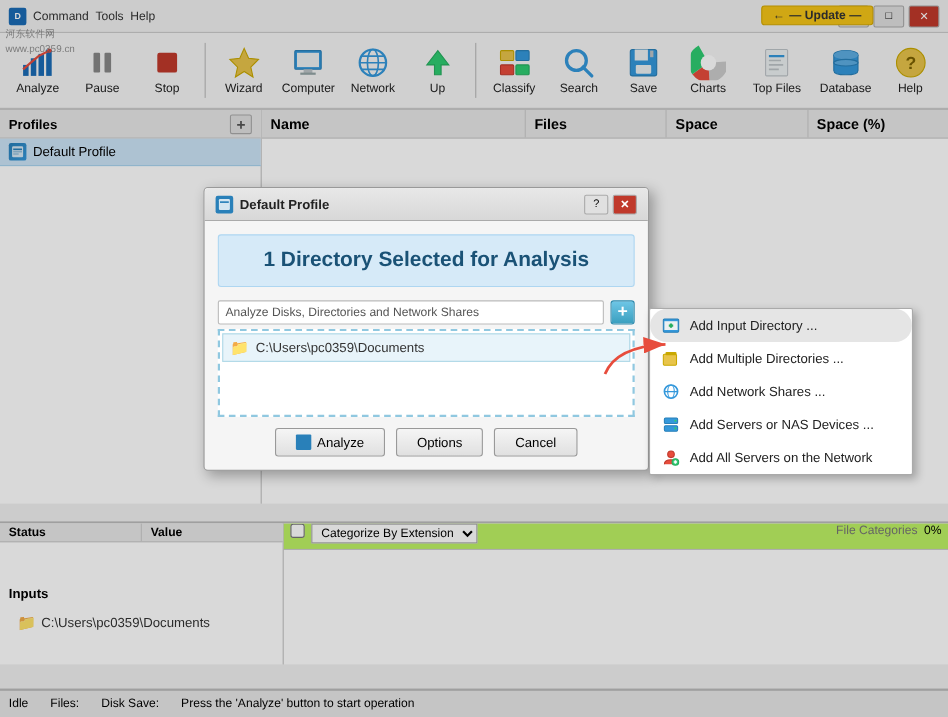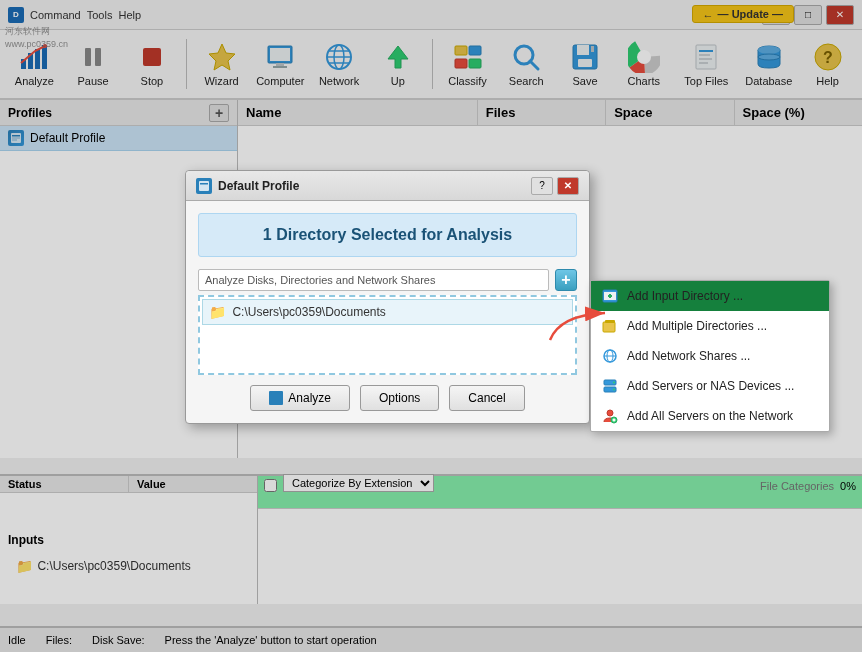--- a/index.html
+++ b/index.html
@@ -265,21 +265,21 @@
     }
     .dialog-title-btn.close-btn { background: #c0392b; color: white; font-weight: bold; }
 
     .dialog-banner {
       margin: 12px;
       background: #d6eaf8;
       border: 1px solid #aed6f1;
       border-radius: 3px;
       padding: 12px;
       text-align: center;
-      font-size: 16px;
+      font-size: 19px;
       font-weight: bold;
       color: #1a5276;
     }
 
     .dialog-body {
       padding: 0 12px 0;
     }
 
     .add-input-btn {
       width: 22px; height: 22px;
@@ -356,21 +356,21 @@
     }
     .context-menu-item {
       display: flex;
       align-items: center;
       padding: 6px 10px;
       gap: 8px;
       cursor: pointer;
       font-size: 12px;
       color: #222;
     }
-    .context-menu-item.selected { background: #15803d; }
+    .context-menu-item.selected { background: #e5e5e5; border-radius: 15px; }
     .menu-icon {
       width: 18px; height: 18px;
       flex-shrink: 0;
       display: flex; align-items: center; justify-content: center;
     }
 
     
     .arrow-annotation {
       position: absolute;
       top: 305px;
@@ -406,23 +406,23 @@
       border-right: 1px solid #bbb;
       background: white;
     }
     .lower-right {
       flex: 1;
       background: white;
       display: flex; flex-direction: column;
     }
     .lower-toolbar {
       height: 24px;
-      background: #86efac;
+      background: #bef264;
       border-bottom: 1px solid #ccc;
-      display: flex; align-items: flex-end; padding: 16px 6px; gap: 6px;
+      display: flex; align-items: flex-start; padding: 0 6px; gap: 6px;
       font-size: 11px;
     }
     .lower-select {
       font-size: 11px;
       border: 1px solid #aaa;
       background: white;
       padding: 1px 4px;
     }
     .status-label-header {
       display: flex;

